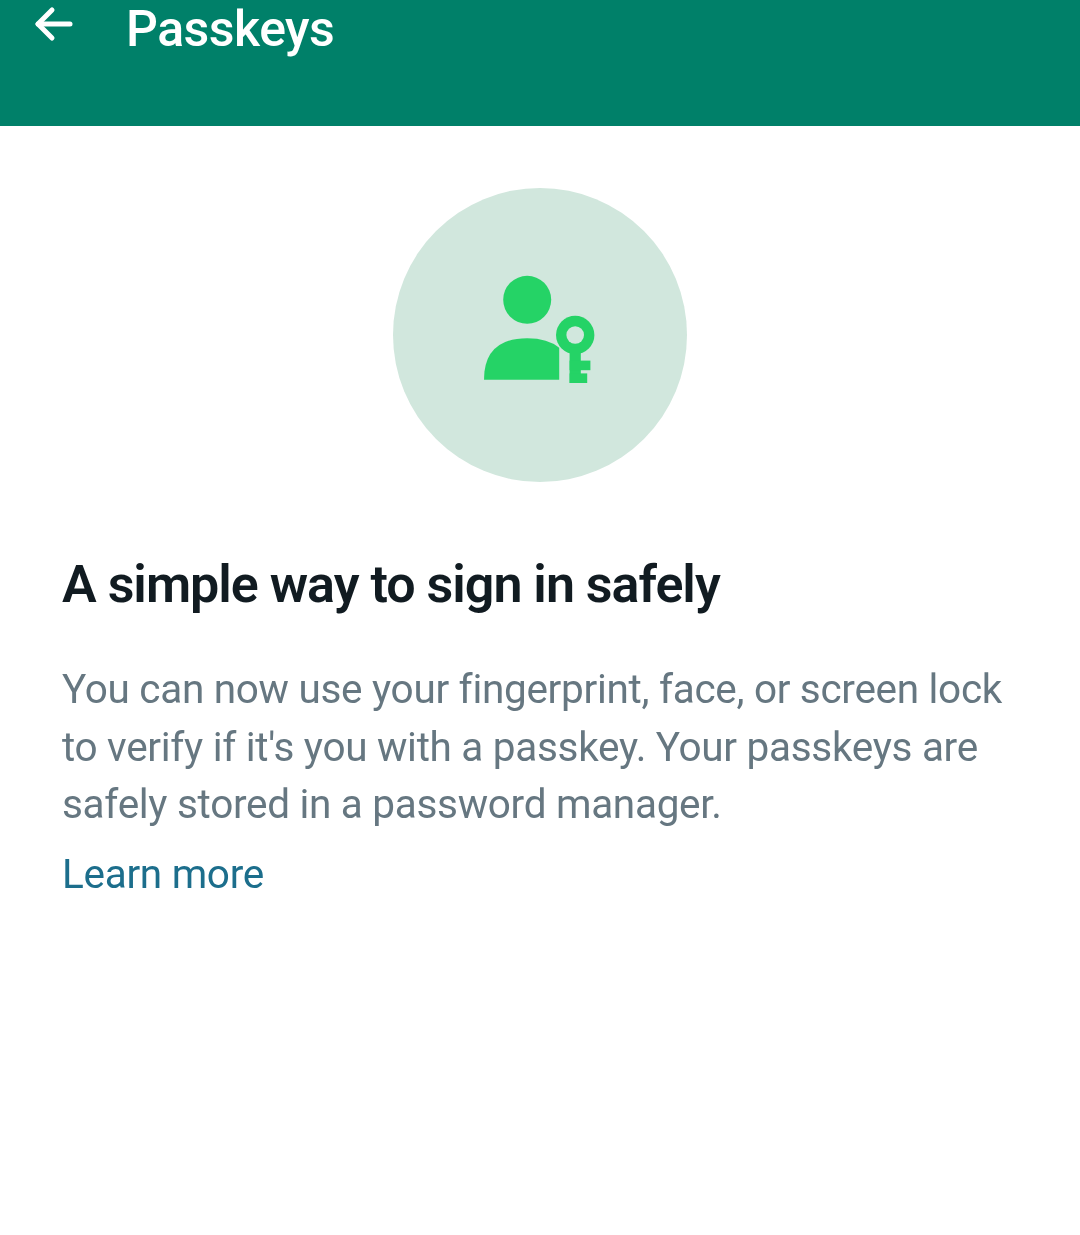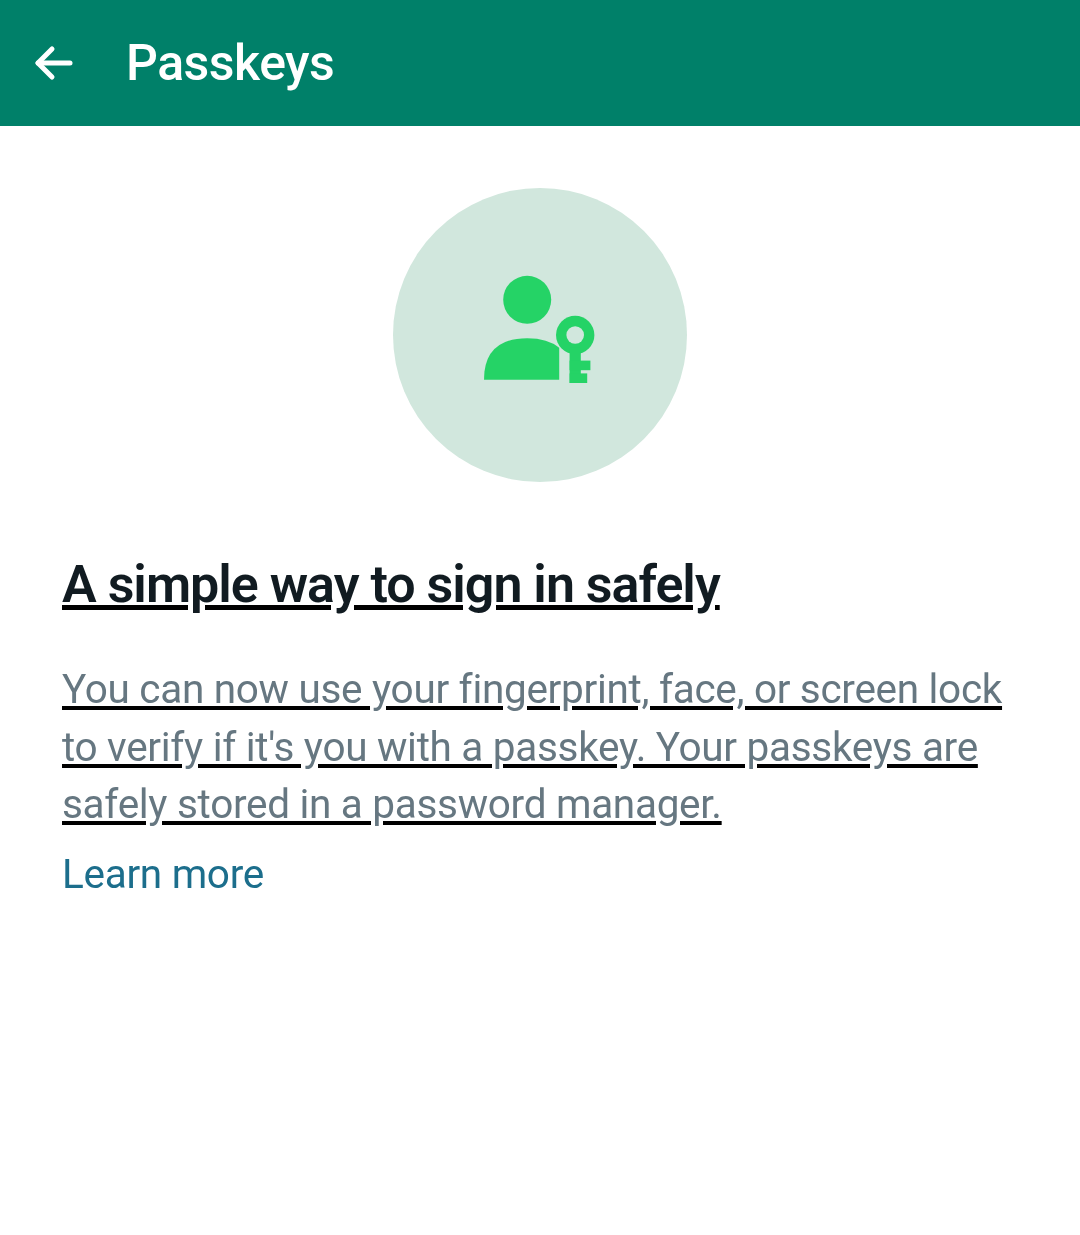--- a/index.html
+++ b/index.html
@@ -13,21 +13,21 @@
       background: #ffffff;
       width: 1080px;
       height: 1235px;
       overflow: hidden;
     }
     
     .header {
       background: #008069;
       height: 126px;
       display: flex;
-      align-items: center;
+      align-items: flex-start;
       padding: 0 30px;
     }
     
     .back-button {
       display: flex;
       align-items: center;
       justify-content: center;
       cursor: pointer;
       margin-right: 48px;
     }
@@ -53,21 +53,20 @@
       background: #d1e7dd;
       display: flex;
       align-items: center;
       justify-content: center;
       margin-bottom: 72px;
     }
     
     .text-section {
       width: 100%;
       text-align: left;
-      text-decoration: underline;
     }
     
     .heading {
       color: #111b21;
       font-size: 52px;
       font-weight: 600;
       letter-spacing: -1px;
       margin-bottom: 46px;
     }
     

